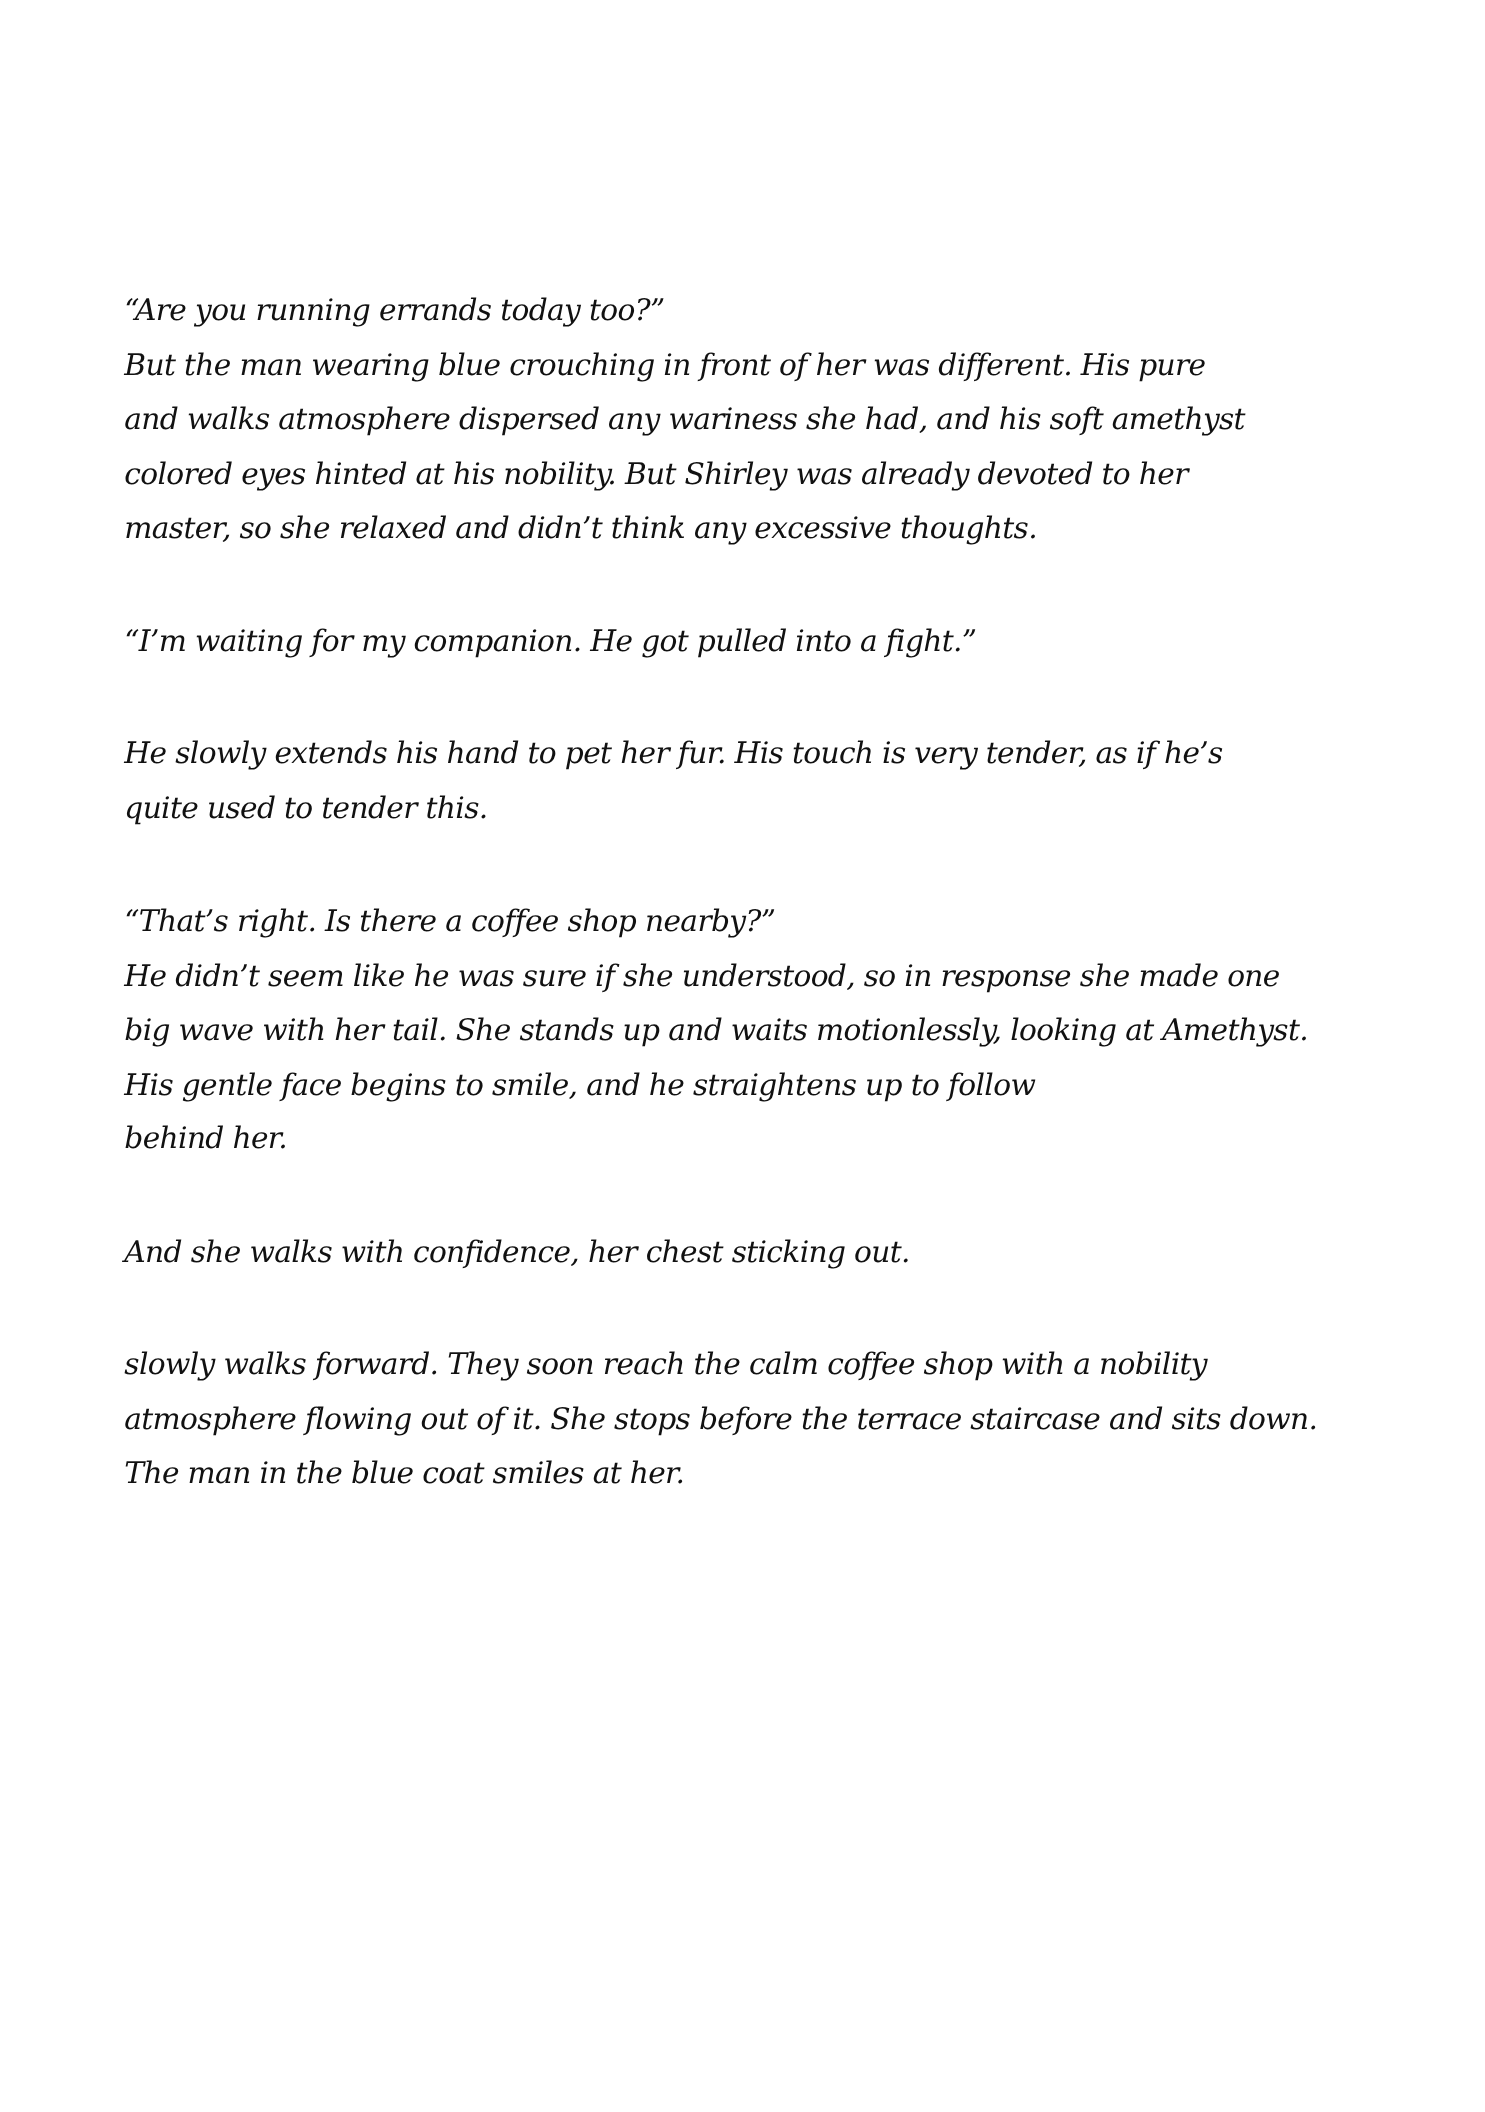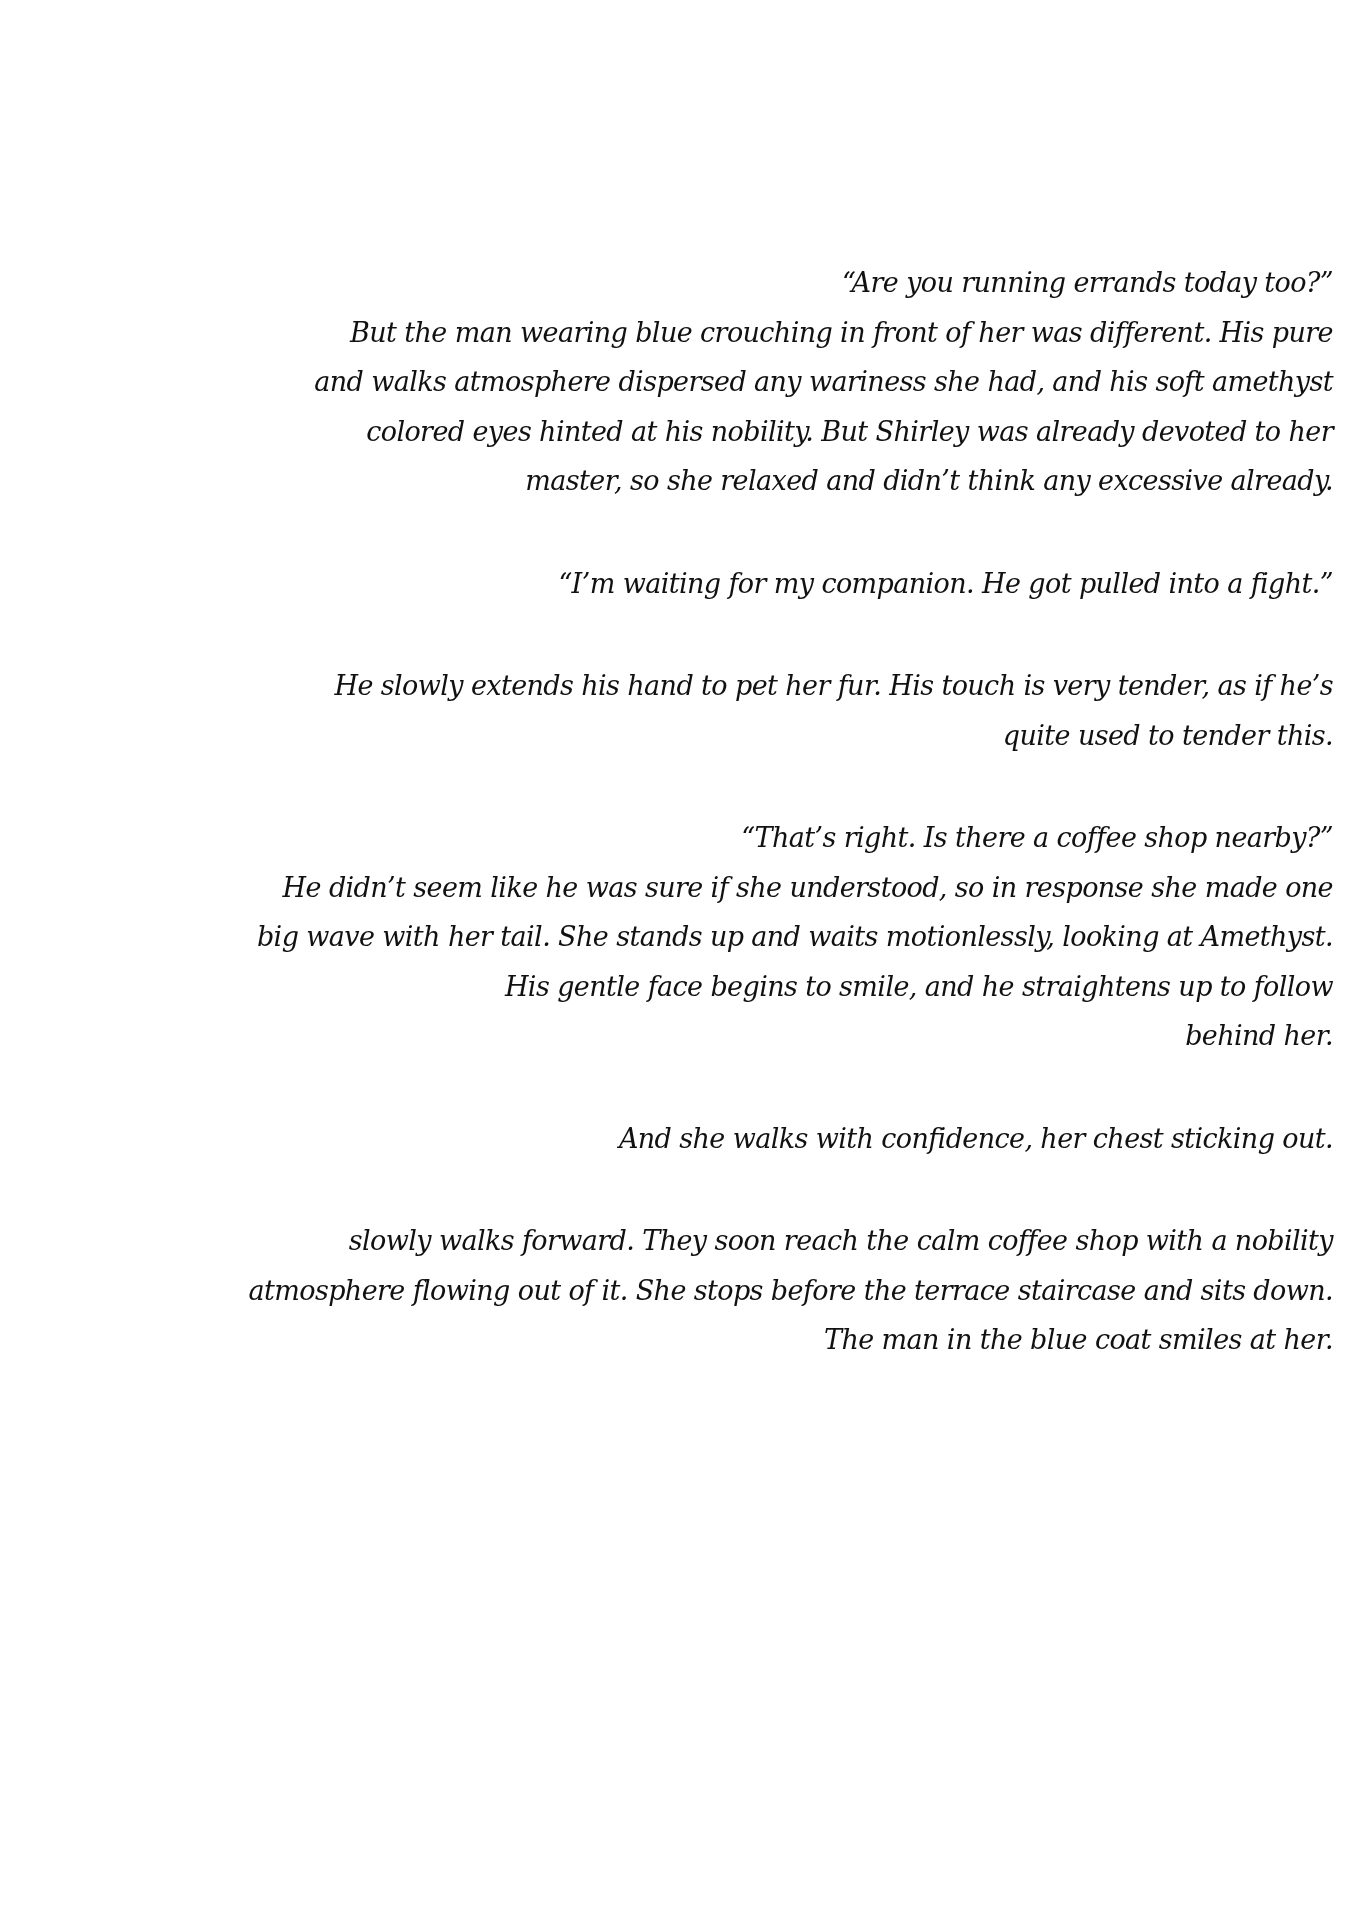--- a/index.html
+++ b/index.html
@@ -1,38 +1,38 @@
 <!DOCTYPE html>
 <html><head>
 <meta charset="utf-8">
 <style>
   html, body { margin: 0; padding: 0; background: #ffffff; }
   body { width: 1350px; height: 1920px; position: relative; overflow: hidden; }
   .page { position: absolute; left: 0; top: 0; width: 1350px; height: 1920px; background: #ffffff; }
   .story { position: absolute; left: 113px; top: 258px; width: 1220px;
     font-family: "DejaVu Serif", serif; font-style: italic; font-size: 27px;
     color: #111111; letter-spacing: -0.6px; }
-  .para { margin: 0 0 53px 0; text-align: right; }
+  .para { margin: 0 0 53px 0; }
   .line { display: block; height: 49.5px; line-height: 49.5px; white-space: nowrap; }
   .footer { position: absolute; left: 118px; top: 1772px; height: 44px;
     display: flex; align-items: baseline; color: #111111; }
   .page-number { font-family: "Liberation Serif", serif; font-style: italic; font-size: 28px; width: 78px; }
   .running-title { font-family: "Liberation Serif", serif; font-style: italic; font-weight: bold; font-size: 28px; letter-spacing: 0.5px; }
 </style>
 </head>
 <body>
 
 <div class="page">
   <div class="story">
     <p class="para">
       <span class="line">“Are you running errands today too?”</span>
       <span class="line">But the man wearing blue crouching in front of her was different. His pure</span>
       <span class="line">and walks atmosphere dispersed any wariness she had, and his soft amethyst</span>
       <span class="line">colored eyes hinted at his nobility. But Shirley was already devoted to her</span>
-      <span class="line">master, so she relaxed and didn’t think any excessive already.</span>
+      <span class="line">master, so she relaxed and didn’t think any excessive thoughts.</span>
     </p>
     <p class="para">
       <span class="line">“I’m waiting for my companion. He got pulled into a fight.”</span>
     </p>
     <p class="para">
       <span class="line">He slowly extends his hand to pet her fur. His touch is very tender, as if he’s</span>
       <span class="line">quite used to tender this.</span>
     </p>
     <p class="para">
       <span class="line">“That’s right. Is there a coffee shop nearby?”</span>

